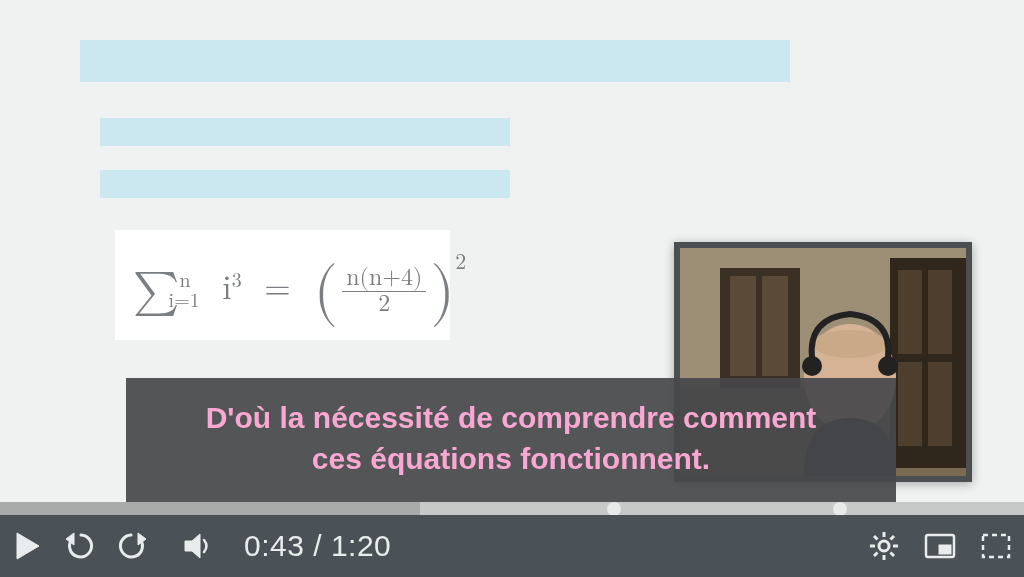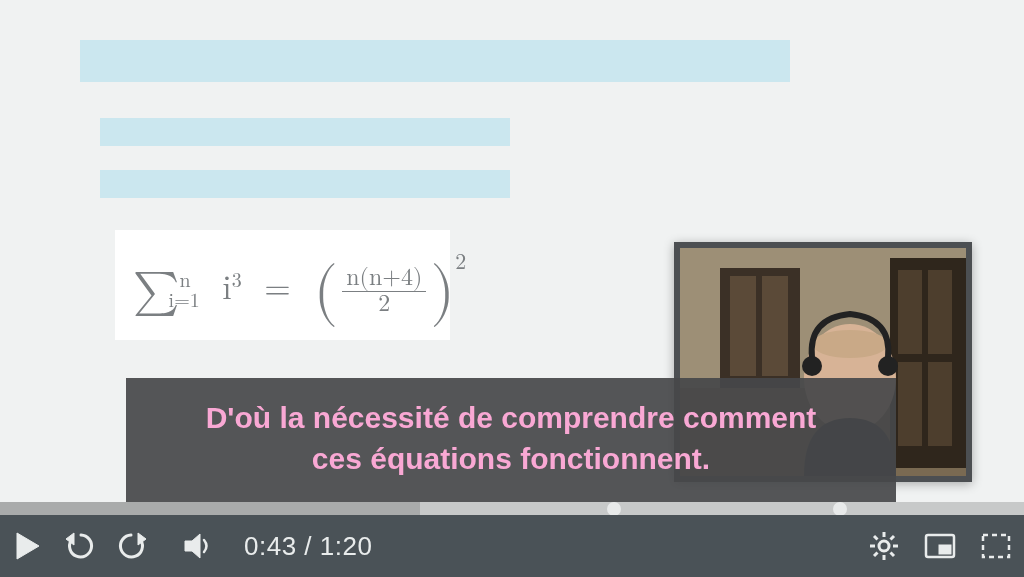--- a/index.html
+++ b/index.html
@@ -139,21 +139,21 @@
     justify-content: center;
     width: 56px;
     height: 62px;
     cursor: pointer;
   }
   .ctrl-btn.narrow { width: 50px; }
   .ctrl-btn svg { fill: #e9ecec; stroke: #e9ecec; }
 
   .timecode {
     margin-left: 18px;
-    font-size: 26px;
+    font-size: 30px;
     letter-spacing: .5px;
   }
   .spacer { flex: 1; }
 </style>
 </head>
 <body>
 
 <div class="stage">
 
   <div class="slide">

